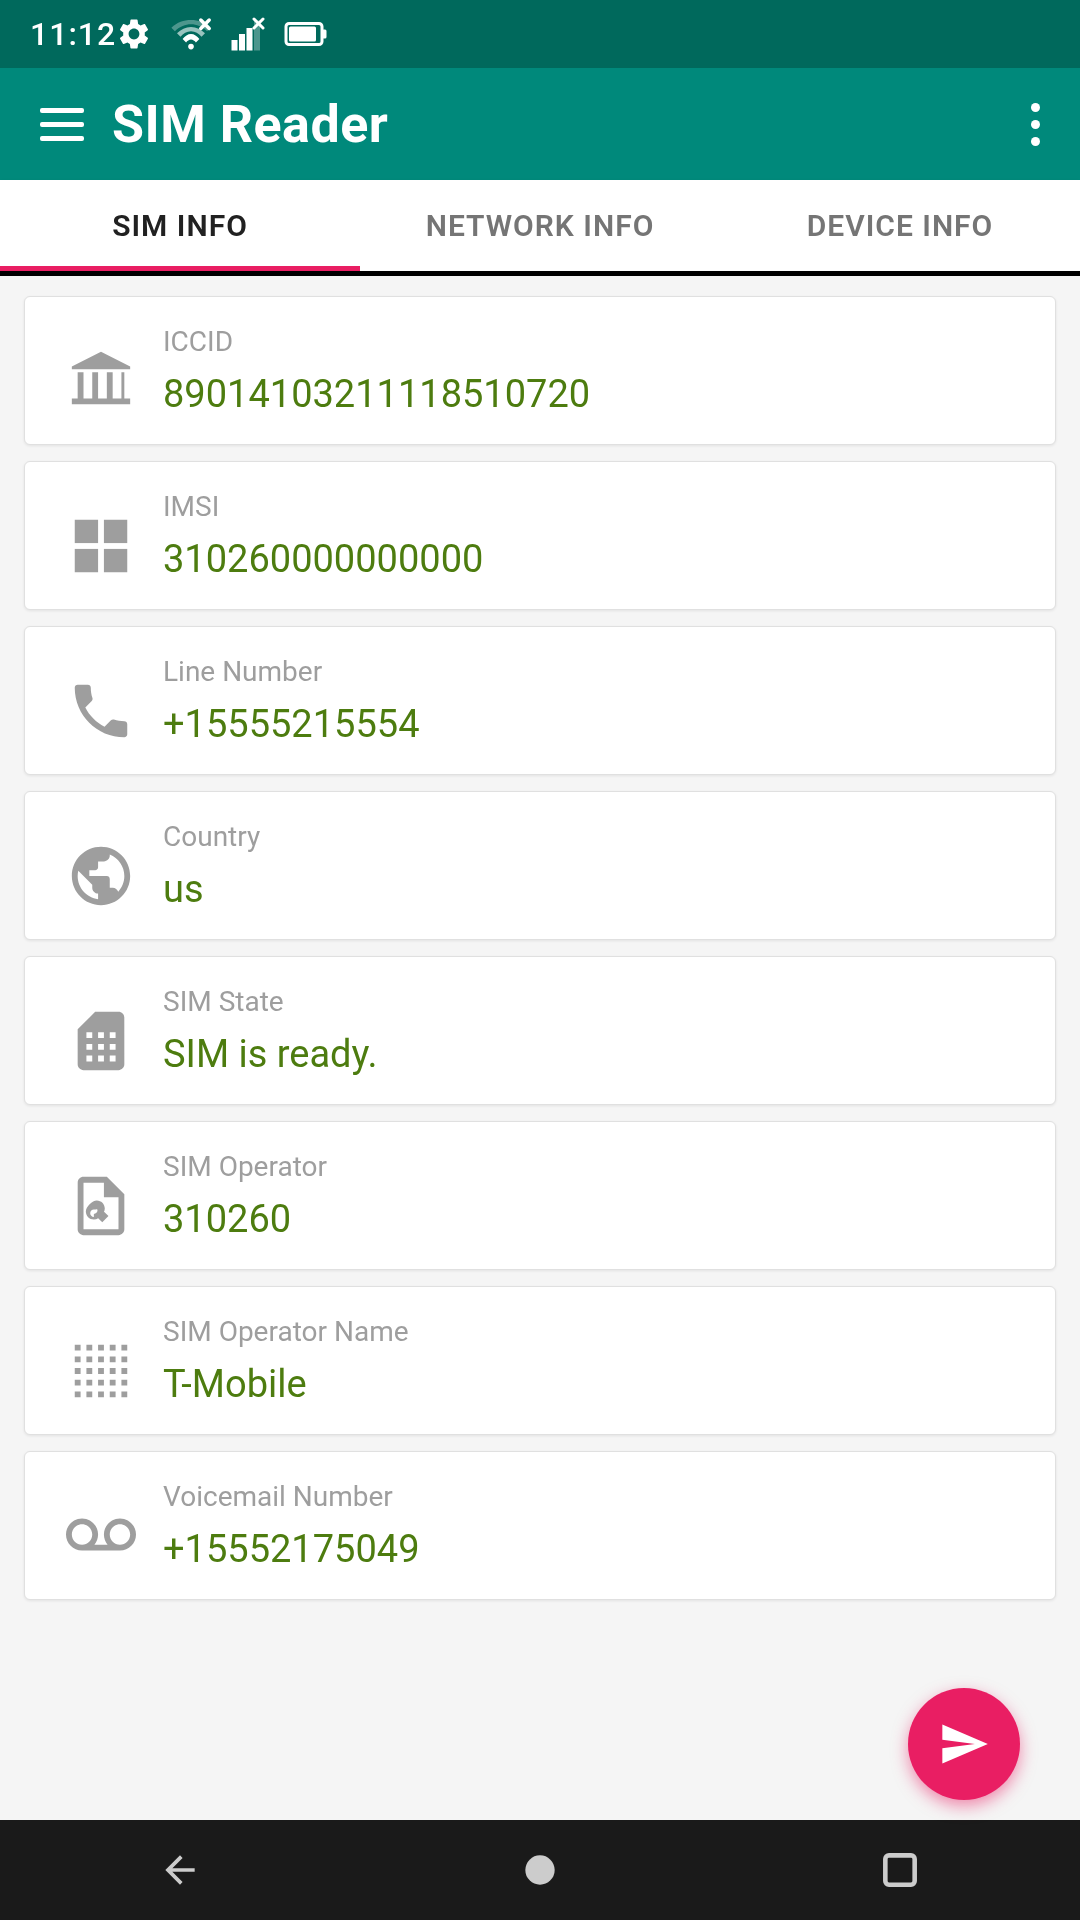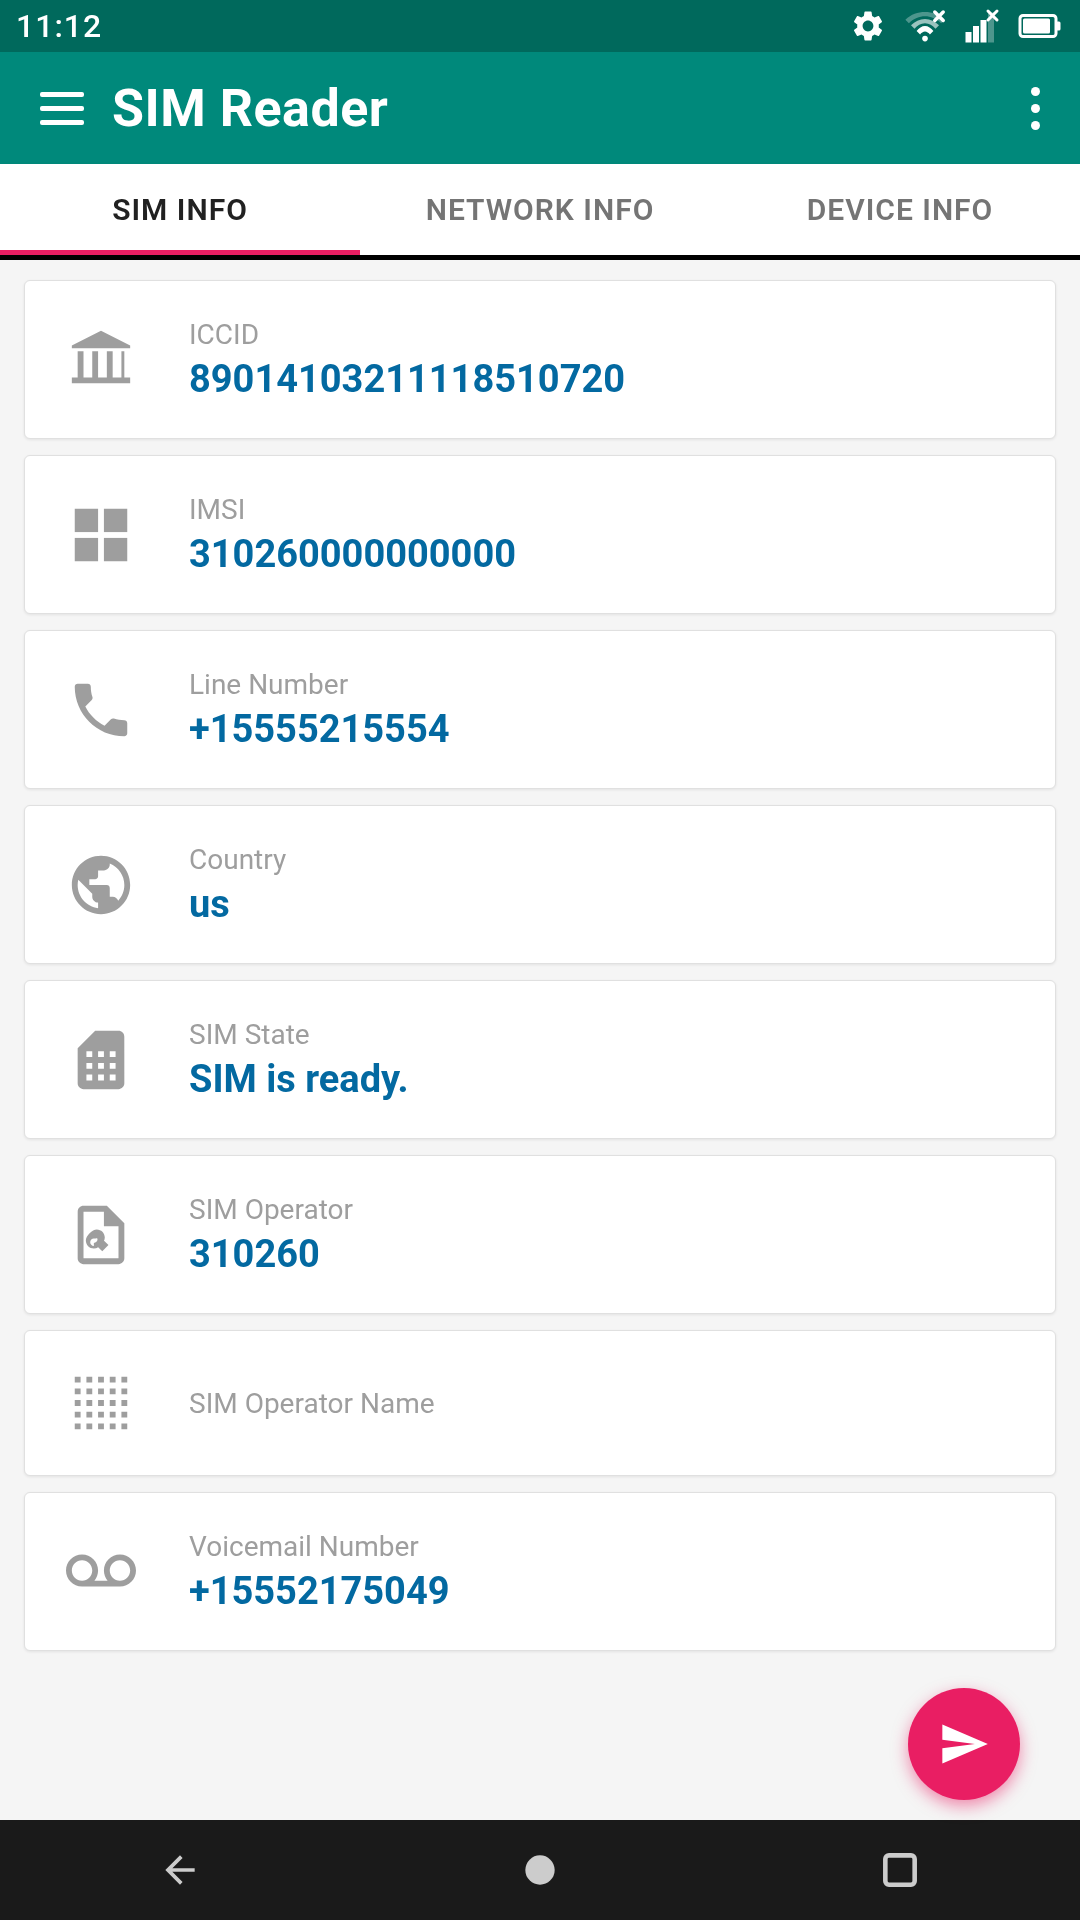--- a/index.html
+++ b/index.html
@@ -10,25 +10,25 @@
       min-height: 1920px;
       background: #f5f5f5;
       font-family: 'Roboto', Arial, sans-serif;
       display: flex;
       flex-direction: column;
     }
 
     
     .status-bar {
       background: #00695c;
-      height: 52px;
-      display: flex;
-      align-items: center;
-      justify-content: space-between;
-      padding: 0 16px;
+      height: 68px;
+      display: flex;
+      align-items: center;
+      justify-content: flex-start;
+      padding: 0 30px;
       color: white;
     }
     .status-bar-left {
       font-size: 32px;
       font-weight: 500;
       letter-spacing: 1px;
     }
     .status-bar-right {
       display: flex;
       align-items: center;
@@ -132,23 +132,23 @@
       gap: 16px;
       background: #f5f5f5;
     }
 
     
     .info-card {
       background: white;
       border-radius: 6px;
       border: 1px solid #e0e0e0;
       display: flex;
-      align-items: center;
-      padding: 37px 32px;
-      gap: 44px;
+      align-items: flex-end;
+      padding: 28px 32px;
+      gap: 18px;
       box-shadow: 0 1px 3px rgba(0,0,0,0.08);
     }
     .card-icon {
       width: 88px;
       min-width: 88px;
       display: flex;
       align-items: center;
       justify-content: center;
       color: #9e9e9e;
     }
@@ -161,22 +161,23 @@
       flex-direction: column;
       gap: 6px;
     }
     .card-label {
       font-size: 28px;
       color: #9e9e9e;
       font-weight: 400;
     }
     .card-value {
       font-size: 38px;
-      color: #0369a1;
-      font-weight: 700;
+      color: #4d7c0f;
+      font-weight: 400;
+      margin-top: 8px;
     }
 
     
     .fab {
       position: fixed;
       bottom: 120px;
       right: 60px;
       width: 112px;
       height: 112px;
       border-radius: 50%;
@@ -370,20 +371,21 @@
   </div>
 
   <div class="info-card">
     <div class="card-icon">
       <svg viewBox="0 0 24 24" fill="#9e9e9e">
         <path d="M3 3h2v2H3V3zm4 0h2v2H7V3zm4 0h2v2h-2V3zm4 0h2v2h-2V3zm4 0h2v2h-2V3zM3 7h2v2H3V7zm4 0h2v2H7V7zm4 0h2v2h-2V7zm4 0h2v2h-2V7zm4 0h2v2h-2V7zM3 11h2v2H3v-2zm4 0h2v2H7v-2zm4 0h2v2h-2v-2zm4 0h2v2h-2v-2zm4 0h2v2h-2v-2zM3 15h2v2H3v-2zm4 0h2v2H7v-2zm4 0h2v2h-2v-2zm4 0h2v2h-2v-2zm4 0h2v2h-2v-2zM3 19h2v2H3v-2zm4 0h2v2H7v-2zm4 0h2v2h-2v-2zm4 0h2v2h-2v-2zm4 0h2v2h-2v-2z"></path>
       </svg>
     </div>
     <div class="card-text">
       <span class="card-label">SIM Operator Name</span>
+      <span class="card-value">T-Mobile</span>
     </div>
   </div>
 
   <div class="info-card">
     <div class="card-icon">
       <svg viewBox="0 0 24 24" fill="#9e9e9e">
         <path d="M18.5 6C15.46 6 13 8.46 13 11.5c0 1.33.47 2.55 1.26 3.5H9.74c.79-.95 1.26-2.17 1.26-3.5C11 8.46 8.54 6 5.5 6S0 8.46 0 11.5 2.46 17 5.5 17H18.5c3.04 0 5.5-2.46 5.5-5.5S21.54 6 18.5 6zM5.5 15C3.57 15 2 13.43 2 11.5S3.57 8 5.5 8 9 9.57 9 11.5 7.43 15 5.5 15zm13 0c-1.93 0-3.5-1.57-3.5-3.5S16.57 8 18.5 8 22 9.57 22 11.5 20.43 15 18.5 15z"></path>
       </svg>
     </div>
     <div class="card-text">

